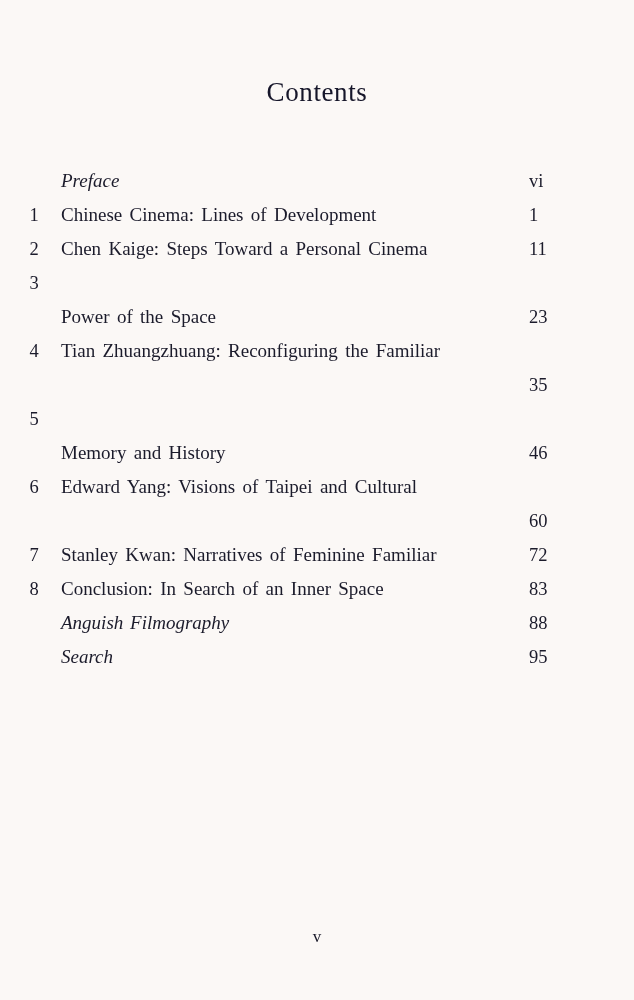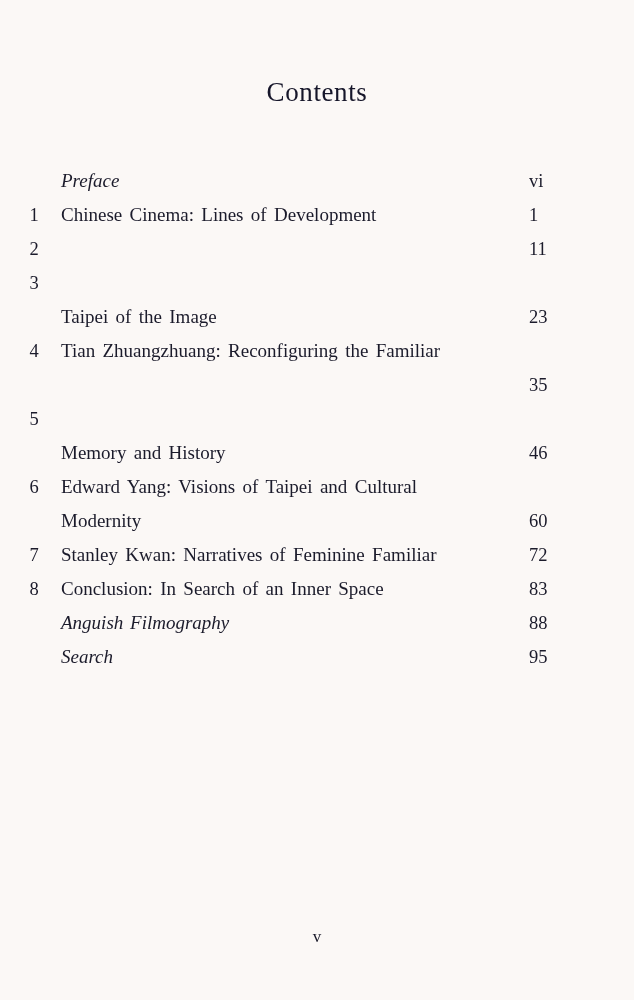--- a/index.html
+++ b/index.html
@@ -120,29 +120,30 @@
       <li class="toc-entry">
         <div class="entry-line">
           <span class="entry-num">1</span>
           <span class="entry-title">Chinese Cinema: Lines of Development</span>
           <span class="entry-page">1</span>
         </div>
       </li>
       <li class="toc-entry">
         <div class="entry-line">
           <span class="entry-num">2</span>
+          <span class="entry-title">Chen Kaige: Steps Toward a Personal Cinema</span>
           <span class="entry-page">11</span>
         </div>
       </li>
       <li class="toc-entry">
         <div class="entry-line">
           <span class="entry-num">3</span>
         </div>
         <div class="entry-line">
-          <span class="entry-title">Taipei of the Image</span>
+          <span class="entry-title">Power of the Space</span>
           <span class="entry-page">23</span>
         </div>
       </li>
       <li class="toc-entry">
         <div class="entry-line">
           <span class="entry-num">4</span>
           <span class="entry-title">Tian Zhuangzhuang: Reconfiguring the Familiar</span>
         </div>
         <div class="entry-line">
           <span class="entry-page">35</span>
@@ -156,21 +157,20 @@
           <span class="entry-title">Memory and History</span>
           <span class="entry-page">46</span>
         </div>
       </li>
       <li class="toc-entry">
         <div class="entry-line">
           <span class="entry-num">6</span>
           <span class="entry-title">Edward Yang: Visions of Taipei and Cultural</span>
         </div>
         <div class="entry-line">
-          <span class="entry-title">Modernity</span>
           <span class="entry-page">60</span>
         </div>
       </li>
       <li class="toc-entry">
         <div class="entry-line">
           <span class="entry-num">7</span>
           <span class="entry-title">Stanley Kwan: Narratives of Feminine Familiar</span>
           <span class="entry-page">72</span>
         </div>
       </li>

